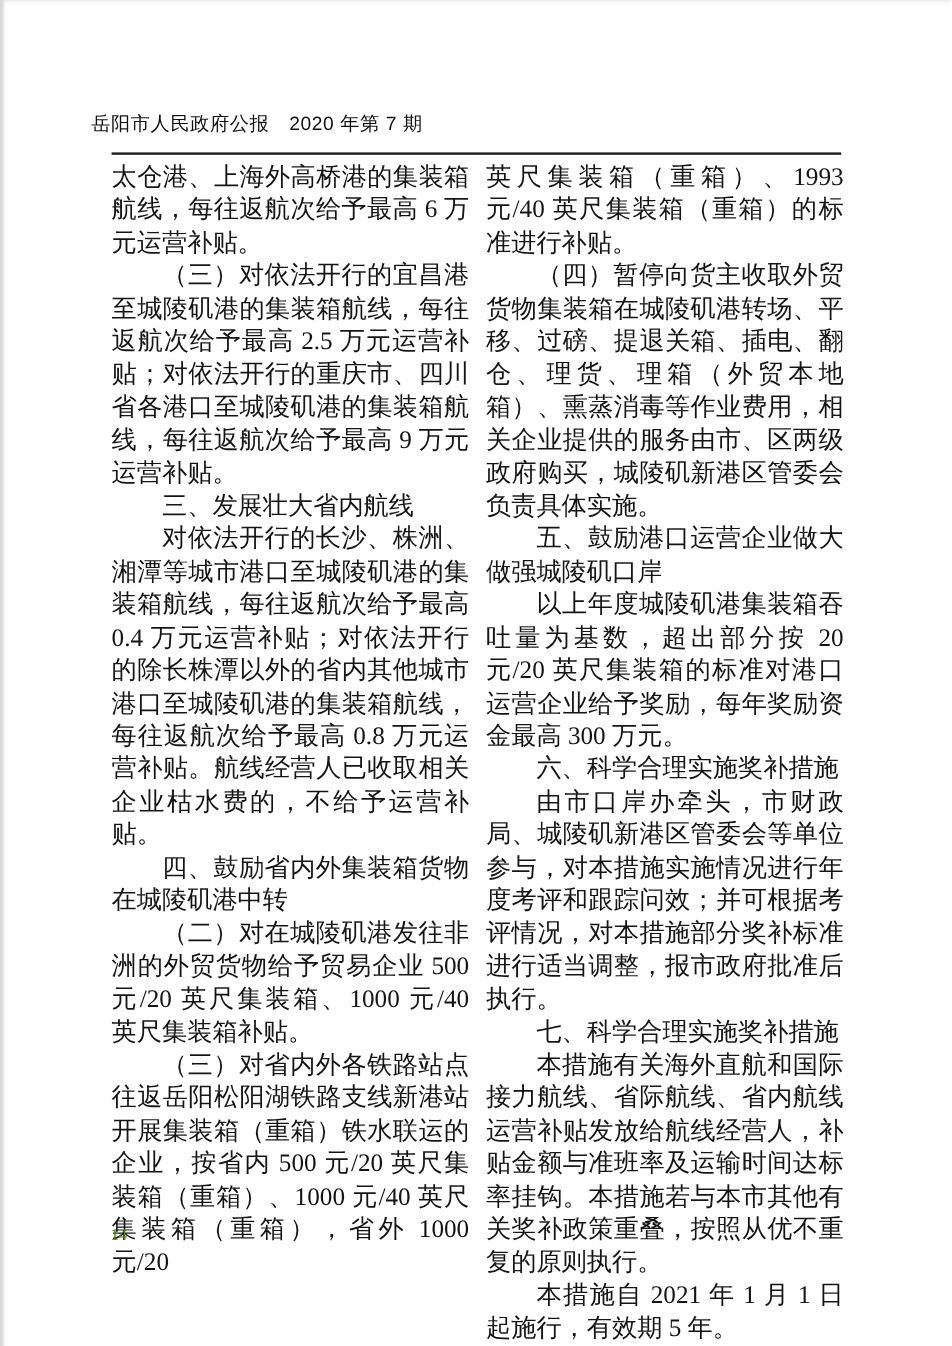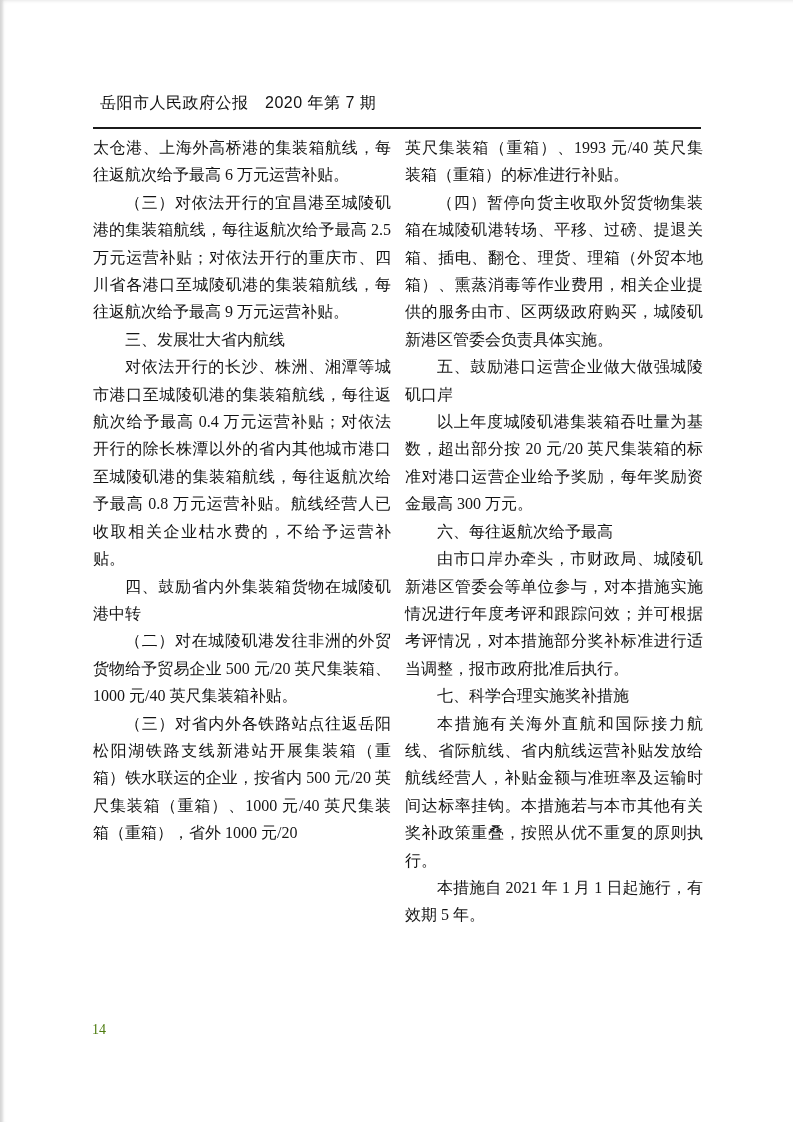--- a/index.html
+++ b/index.html
@@ -19,21 +19,21 @@
   }
   .edge-shadow {
     position: absolute;
     left: 0; top: 0;
     width: 4px; height: 100%;
     background: linear-gradient(to right, #d6d6d6, rgba(255,255,255,0));
     pointer-events: none;
   }
   .header {
     position: absolute;
-    left: 100px;
+    left: 76px;
     top: 93px;
     font-family: "Liberation Sans", "DejaVu Sans", sans-serif;
     font-size: 16px;
     letter-spacing: 0.5px;
     color: #101010;
     white-space: nowrap;
   }
   .header-rule {
     position: absolute;
     left: 93px;
@@ -44,21 +44,21 @@
   }
   .col {
     position: absolute;
     top: 134px;
     width: 298px;
   }
   .col-left  { left: 93px;  }
   .col-right { left: 405px; }
   .para {
     margin: 0;
-    font-size: 16px;
+    font-size: 21px;
     line-height: 27.4px;
     text-align: justify;
     text-indent: 2em;
     color: #141414;
   }
   .para.no-indent { text-indent: 0; }
   .page-number {
     position: absolute;
     left: 92px;
     top: 1022px;
@@ -86,21 +86,21 @@
       <p class="para">四、鼓励省内外集装箱货物在城陵矶港中转</p>
       <p class="para">（二）对在城陵矶港发往非洲的外贸货物给予贸易企业 500 元/20 英尺集装箱、1000 元/40 英尺集装箱补贴。</p>
       <p class="para">（三）对省内外各铁路站点往返岳阳松阳湖铁路支线新港站开展集装箱（重箱）铁水联运的企业，按省内 500 元/20 英尺集装箱（重箱）、1000 元/40 英尺集装箱（重箱），省外 1000 元/20</p>
     </div>
 
   <div class="col col-right">
       <p class="para no-indent">英尺集装箱（重箱）、1993 元/40 英尺集装箱（重箱）的标准进行补贴。</p>
       <p class="para">（四）暂停向货主收取外贸货物集装箱在城陵矶港转场、平移、过磅、提退关箱、插电、翻仓、理货、理箱（外贸本地箱）、熏蒸消毒等作业费用，相关企业提供的服务由市、区两级政府购买，城陵矶新港区管委会负责具体实施。</p>
       <p class="para">五、鼓励港口运营企业做大做强城陵矶口岸</p>
       <p class="para">以上年度城陵矶港集装箱吞吐量为基数，超出部分按 20 元/20 英尺集装箱的标准对港口运营企业给予奖励，每年奖励资金最高 300 万元。</p>
-      <p class="para">六、每往返航次给予最高</p>
+      <p class="para">六、科学合理实施奖补措施</p>
       <p class="para">由市口岸办牵头，市财政局、城陵矶新港区管委会等单位参与，对本措施实施情况进行年度考评和跟踪问效；并可根据考评情况，对本措施部分奖补标准进行适当调整，报市政府批准后执行。</p>
       <p class="para">七、科学合理实施奖补措施</p>
       <p class="para">本措施有关海外直航和国际接力航线、省际航线、省内航线运营补贴发放给航线经营人，补贴金额与准班率及运输时间达标率挂钩。本措施若与本市其他有关奖补政策重叠，按照从优不重复的原则执行。</p>
       <p class="para">本措施自 2021 年 1 月 1 日起施行，有效期 5 年。</p>
     </div>
 
   <div class="page-number">14</div>
 </div>
 
 </body></html>

